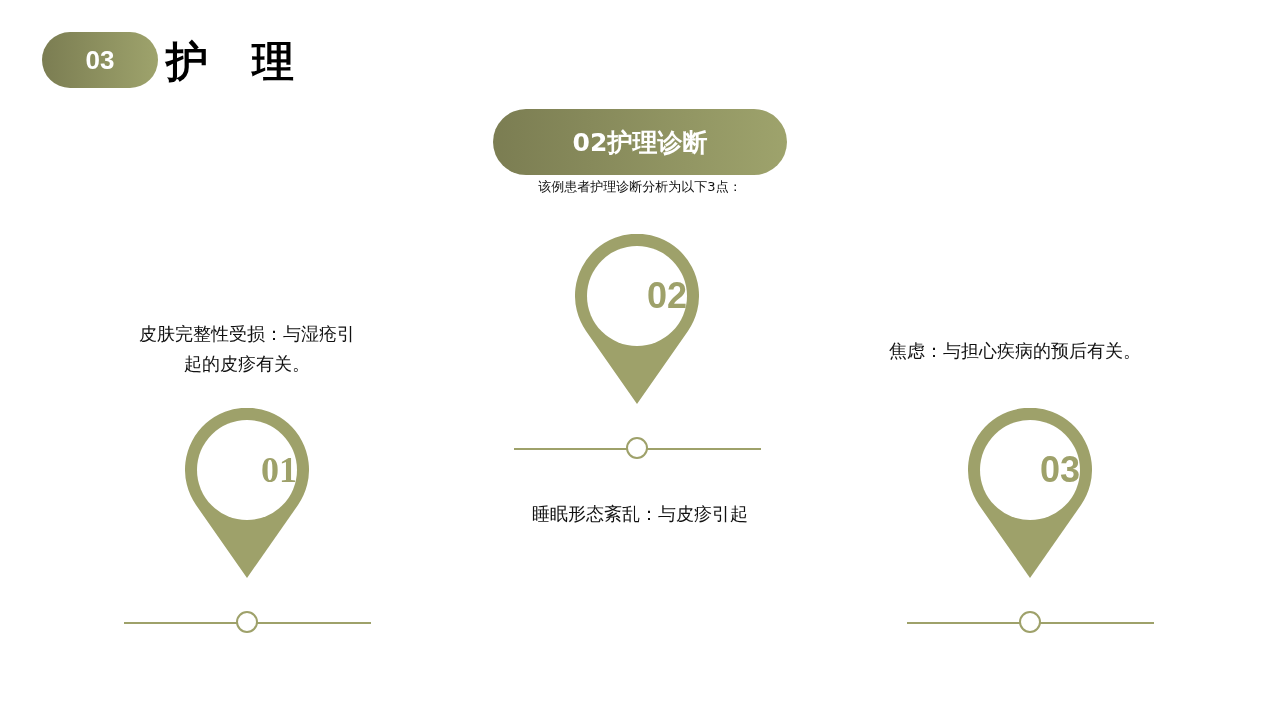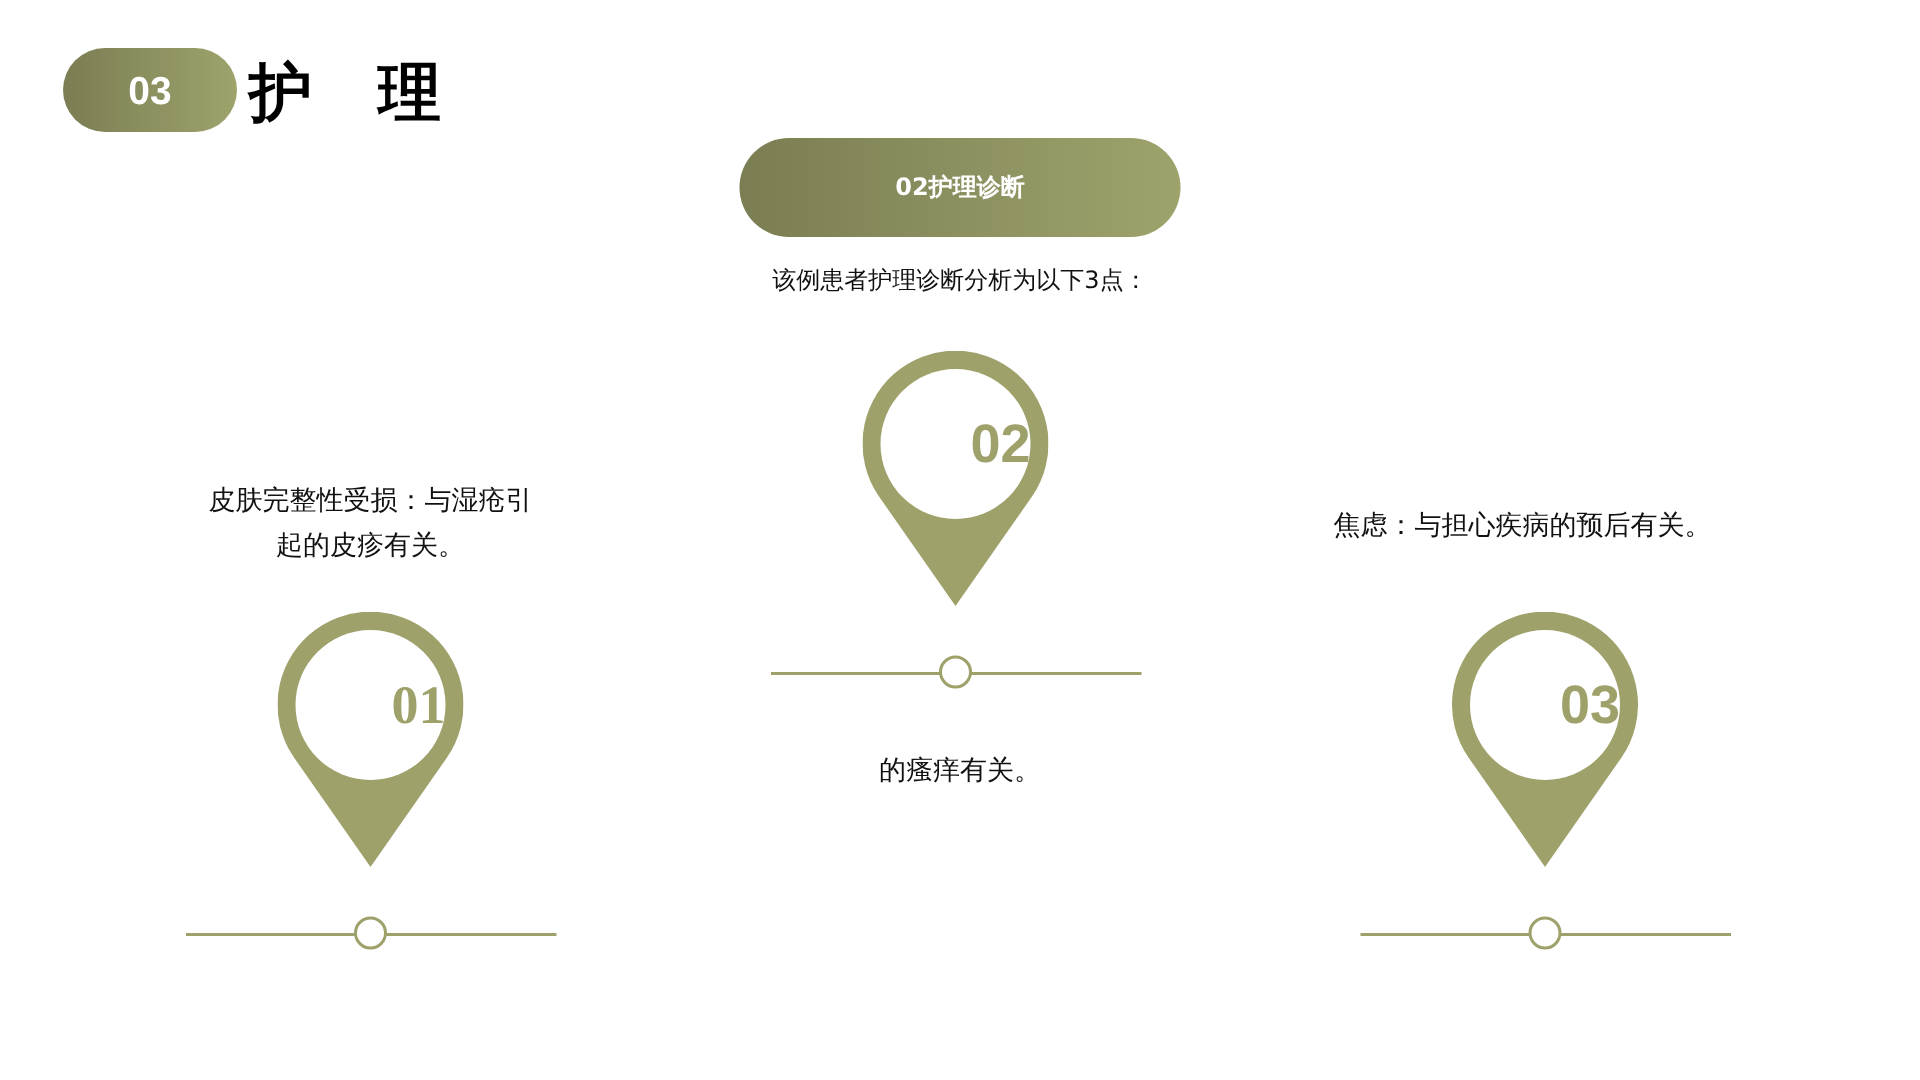--- a/index.html
+++ b/index.html
@@ -5,25 +5,25 @@
   html, body { margin:0; padding:0; }
   body { width:1280px; height:720px; background:#ffffff; position:relative; overflow:hidden;
          font-family:"DejaVu Sans", sans-serif; }
   .abs { position:absolute; }
   .badge { left:42px; top:32px; width:116px; height:56px; border-radius:28px;
            background:linear-gradient(90deg,#7b7d52 0%,#9ea36c 100%);
            color:#fff; font-family:"Liberation Sans", sans-serif; font-weight:bold; font-size:26px;
            display:flex; align-items:center; justify-content:center; }
   .title { left:166px; top:38px; font-family:"DejaVu Serif", serif; font-weight:bold; font-size:42px;
            color:#000; letter-spacing:44px; white-space:nowrap; line-height:48px; }
-  .pill { left:493px; top:92px; width:294px; height:66px; border-radius:33px;
+  .pill { left:493px; top:109px; width:294px; height:66px; border-radius:33px;
           background:linear-gradient(90deg,#7b7d52 0%,#9ea36c 100%);
-          color:#fff; font-weight:bold; font-size:16px;
+          color:#fff; font-weight:bold; font-size:25px;
           display:flex; align-items:center; justify-content:center; }
-  .subtitle { left:440px; top:172px; width:400px; text-align:center; font-size:16px; color:#111;
+  .subtitle { left:440px; top:172px; width:400px; text-align:center; font-size:13px; color:#111;
               line-height:30px; }
   .desc { font-size:18px; color:#111; line-height:30px; text-align:center; }
   .pin { position:absolute; }
   .pin-num { position:absolute; width:100px; text-align:right; font-family:"Liberation Sans", sans-serif;
              font-weight:bold; font-size:36px; color:#9ea16a; line-height:40px; }
   .timeline { position:absolute; height:1.5px; background:#9ea16a; }
   .node { position:absolute; width:22px; height:22px; border:2.5px solid #9ea16a; border-radius:50%;
           background:#fff; box-sizing:border-box; }
 </style>
 </head>
@@ -52,21 +52,21 @@
 <div class="node" style="left:236px; top:611px;"></div>
 
 <svg class="pin" style="left:575px; top:234px;" width="124" height="172" viewBox="0 0 124 172">
   <path d="M62 170 L11 97 A62 62 0 1 1 113 97 Z" fill="#9ea16a"></path>
   <circle cx="62" cy="62" r="50" fill="#ffffff"></circle>
 </svg>
 <div class="pin-num" style="left:587px; top:276px;">02</div>
 <div class="timeline" style="left:514px; top:448px; width:247px;"></div>
 <div class="node" style="left:626px; top:437px;"></div>
 <div class="abs desc" style="left:500px; top:499px; width:280px;">
-  <div>的瘙痒有关。</div>
+  <div>睡眠形态紊乱：与皮疹引起</div>
 </div>
 
 <div class="abs desc" style="left:855px; top:336px; width:320px;">
   <div>焦虑：与担心疾病的预后有关。</div>
 </div>
 <svg class="pin" style="left:968px; top:408px;" width="124" height="172" viewBox="0 0 124 172">
   <path d="M62 170 L11 97 A62 62 0 1 1 113 97 Z" fill="#9ea16a"></path>
   <circle cx="62" cy="62" r="50" fill="#ffffff"></circle>
 </svg>
 <div class="pin-num" style="left:980px; top:450px;">03</div>

